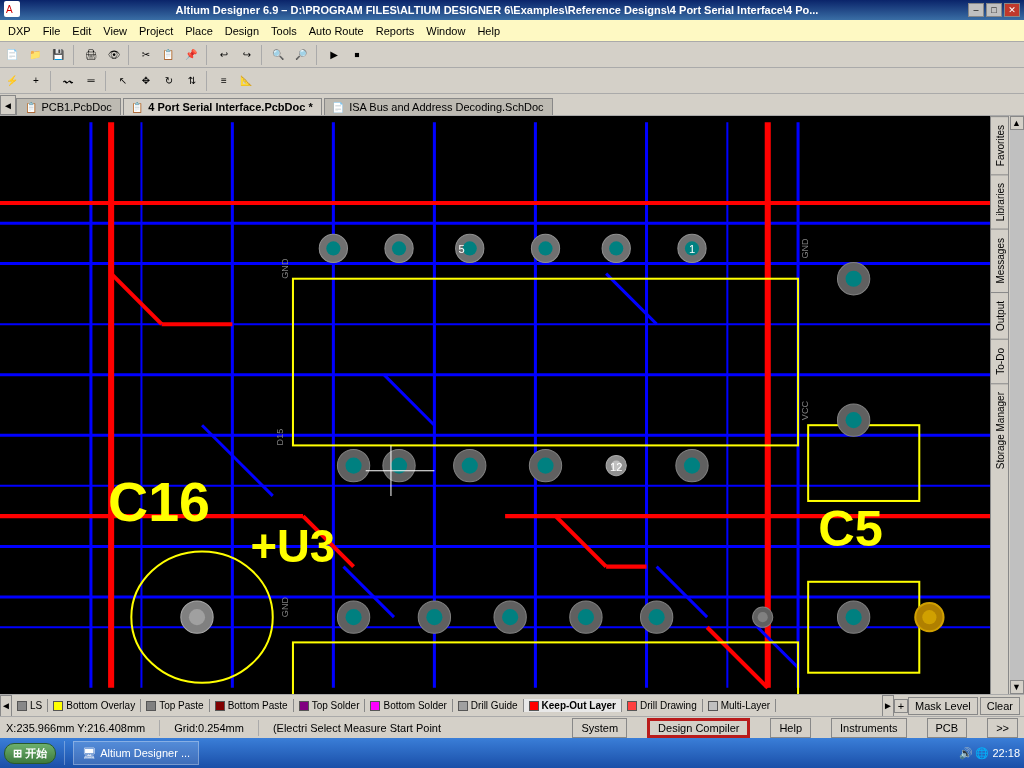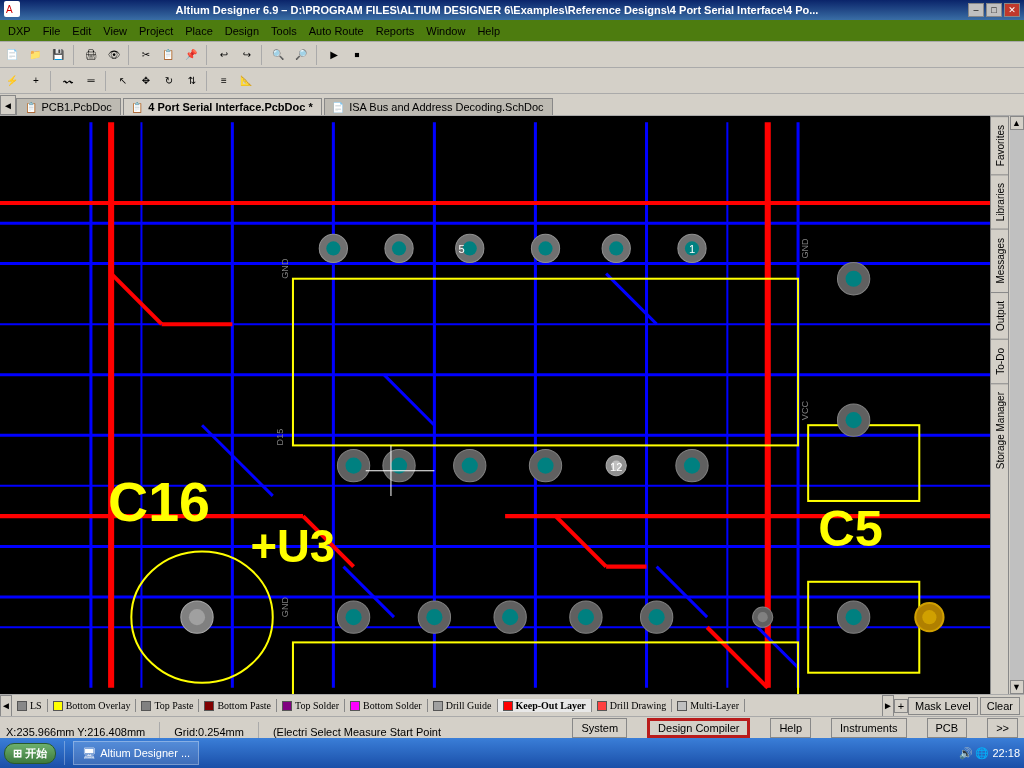--- a/index.html
+++ b/index.html
@@ -23,21 +23,21 @@
       border: 1px solid #888;
       font-size: 9px;
       display: flex; align-items: center; justify-content: center;
       cursor: pointer; color: black;
     }
     #title-bar .win-btn.close { background: #c0392b; color: white; }
 
     
     #menu-bar {
       height: 22px;
-      background: #4d7c0f;
+      background: #fef9c3;
       display: flex;
       align-items: center;
       border-bottom: 1px solid #aaa;
       padding: 0 2px;
     }
     .menu-item {
       padding: 2px 6px;
       cursor: pointer;
       font-size: 11px;
       color: #000;
@@ -107,21 +107,21 @@
       margin-right: 3px;
       border: 1px solid #555;
     }
     .layer-tab.active { background: #e8e8e8; font-weight: bold; }
 
     
     #status-bar {
       height: 22px;
       background: #d4d0c8;
       display: flex;
-      align-items: flex-end;
+      align-items: center;
       padding: 0 6px;
       border-top: 1px solid #aaa;
       font-size: 11px;
       gap: 10px;
     }
     .status-sep { width: 1px; height: 16px; background: #aaa; margin: 0 4px; }
 
     
     #taskbar {
       height: 30px;
@@ -208,21 +208,20 @@
       position: relative;
       background: #000;
       overflow: hidden;
     }
 
     .layer-tabs-scroll {
       display: flex;
       align-items: center;
       flex: 1;
       overflow: hidden;
-      font-family: Liberation Serif, serif;
     }
     .layer-arrow {
       width: 12px; height: 22px;
       display: flex; align-items: center; justify-content: center;
       cursor: pointer; font-size: 10px; background: #d4d0c8;
       border: 1px solid #888;
     }
     .add-layer {
       width: 14px; height: 14px;
       display: flex; align-items: center; justify-content: center;

